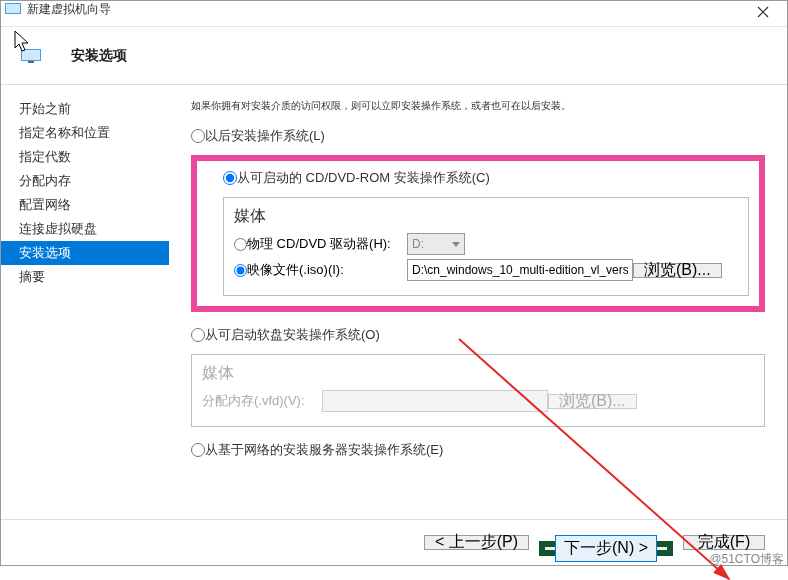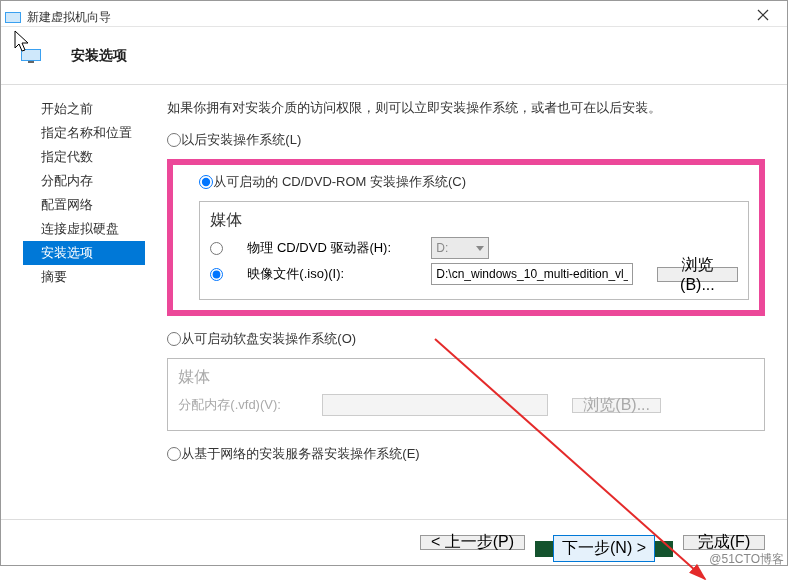--- a/index.html
+++ b/index.html
@@ -1,48 +1,48 @@
 <!DOCTYPE html>
 <html><head>
   <meta charset="utf-8">
   <style>
     * { box-sizing: border-box; margin: 0; padding: 0; }
     body { font-family: "Microsoft YaHei", "Segoe UI", sans-serif; font-size: 12px; background: #fff; width: 788px; height: 580px; position: relative; }
     .window { width: 788px; height: 566px; border: 1px solid #999; display: flex; flex-direction: column; }
-    .titlebar { height: 26px; display: flex; align-items: flex-end; padding: 0 4px; border-bottom: 1px solid #e5e5e5; }
+    .titlebar { height: 26px; display: flex; align-items: flex-start; padding: 0 4px; border-bottom: 1px solid #e5e5e5; }
     .titlebar-icon { width: 16px; height: 16px; margin-right: 6px; display: inline-flex; }
     .titlebar-title { flex: 1; font-size: 12px; color: #333; }
     .titlebar-close { width: 40px; height: 22px; display: flex; align-items: center; justify-content: center; color: #333; }
     .header { height: 58px; display: flex; align-items: center; padding-left: 20px; border-bottom: 1px solid #ddd; }
     .header-icon { width: 20px; height: 16px; margin-right: 30px; display: inline-flex; }
     .header-title { font-size: 14px; font-weight: bold; color: #222; }
     .body { flex: 1; display: flex; }
-    .sidebar { width: 168px; padding-top: 12px; padding-left: 22px; }
+    .sidebar { width: 168px; padding-top: 12px; }
     .sidebar-item { padding: 3px 0 3px 18px; font-size: 13px; color: #333; }
     .sidebar-item.active { background: #0078d7; color: #fff; }
     .mainpane { flex: 1; padding: 14px 22px 0 22px; position: relative; }
-    .intro { font-size: 13px; color: #333; margin-bottom: 14px; }
+    .intro { font-size: 10px; color: #333; margin-bottom: 14px; }
     .radio-row { display: flex; align-items: center; margin-bottom: 10px; font-size: 13px; color: #333; }
     .radio-row input[type=radio] { width: 14px; height: 14px; }
     .groupbox { border: 6px solid #ec4899; padding: 8px 10px 10px 26px; margin-bottom: 14px; }
     .fieldset { border: 1px solid #bcbcbc; padding: 8px 10px 10px 10px; margin-top: 6px; }
     .fieldset-legend { font-size: 16px; color: #333; margin-bottom: 6px; }
     .fieldset.disabled .fieldset-legend, .fieldset.disabled .sub-row, .fieldset.disabled .btn { color: #aaa; }
-    .sub-row { display: flex; align-items: center; gap: 24px; margin: 4px 0; font-size: 13px; }
+    .sub-row { display: flex; align-items: center; gap: 0; margin: 4px 0; font-size: 13px; }
     .sub-row .lbl { min-width: 160px; }
     .fieldset.disabled .sub-row .lbl { min-width: 120px; }
     .combo, .txt { height: 22px; border: 1px solid #999; background: #fff; font-size: 12px; padding: 0 4px; }
     .combo { width: 58px; color: #888; display: flex; align-items: center; justify-content: space-between; gap: 4px; background: #eaeaea; }
     .txt { width: 226px; }
     .txt.disabled { background: #f4f4f4; border-color: #ccc; }
     .btn { height: 15px; padding: 0 10px; border: 1px solid #999; background: #efefef; font-size: 16px; display: inline-flex; align-items: center; justify-content: center; }
     .btn.disabled { color: #aaa; border-color: #ccc; background: #f4f4f4; }
     .footer { height: 46px; border-top: 1px solid #ddd; display: flex; align-items: center; justify-content: flex-end; gap: 10px; padding-right: 22px; }
     .footer .btn { min-width: 82px; }
-    .btn.primary { border: 8px solid #14532d; font-weight: normal; margin-top: 12px; }
+    .btn.primary { border: 6px solid #14532d; font-weight: normal; margin-top: 12px; }
     .btn.primary .inner { border: 1px solid #0078d7; background: #e5f1fb; padding: 2px 8px; }
     .arrow { position: absolute; left: 280px; top: 244px; width: 300px; height: 260px; pointer-events: none; }
     .cursor { position: absolute; left: 14px; top: 30px; width: 18px; height: 24px; pointer-events: none; }
     .watermark { position: absolute; right: 4px; bottom: 12px; font-size: 12px; color: #888; }
   </style>
 </head>
 <body>
 
 <div class="window">
   <div class="titlebar">

